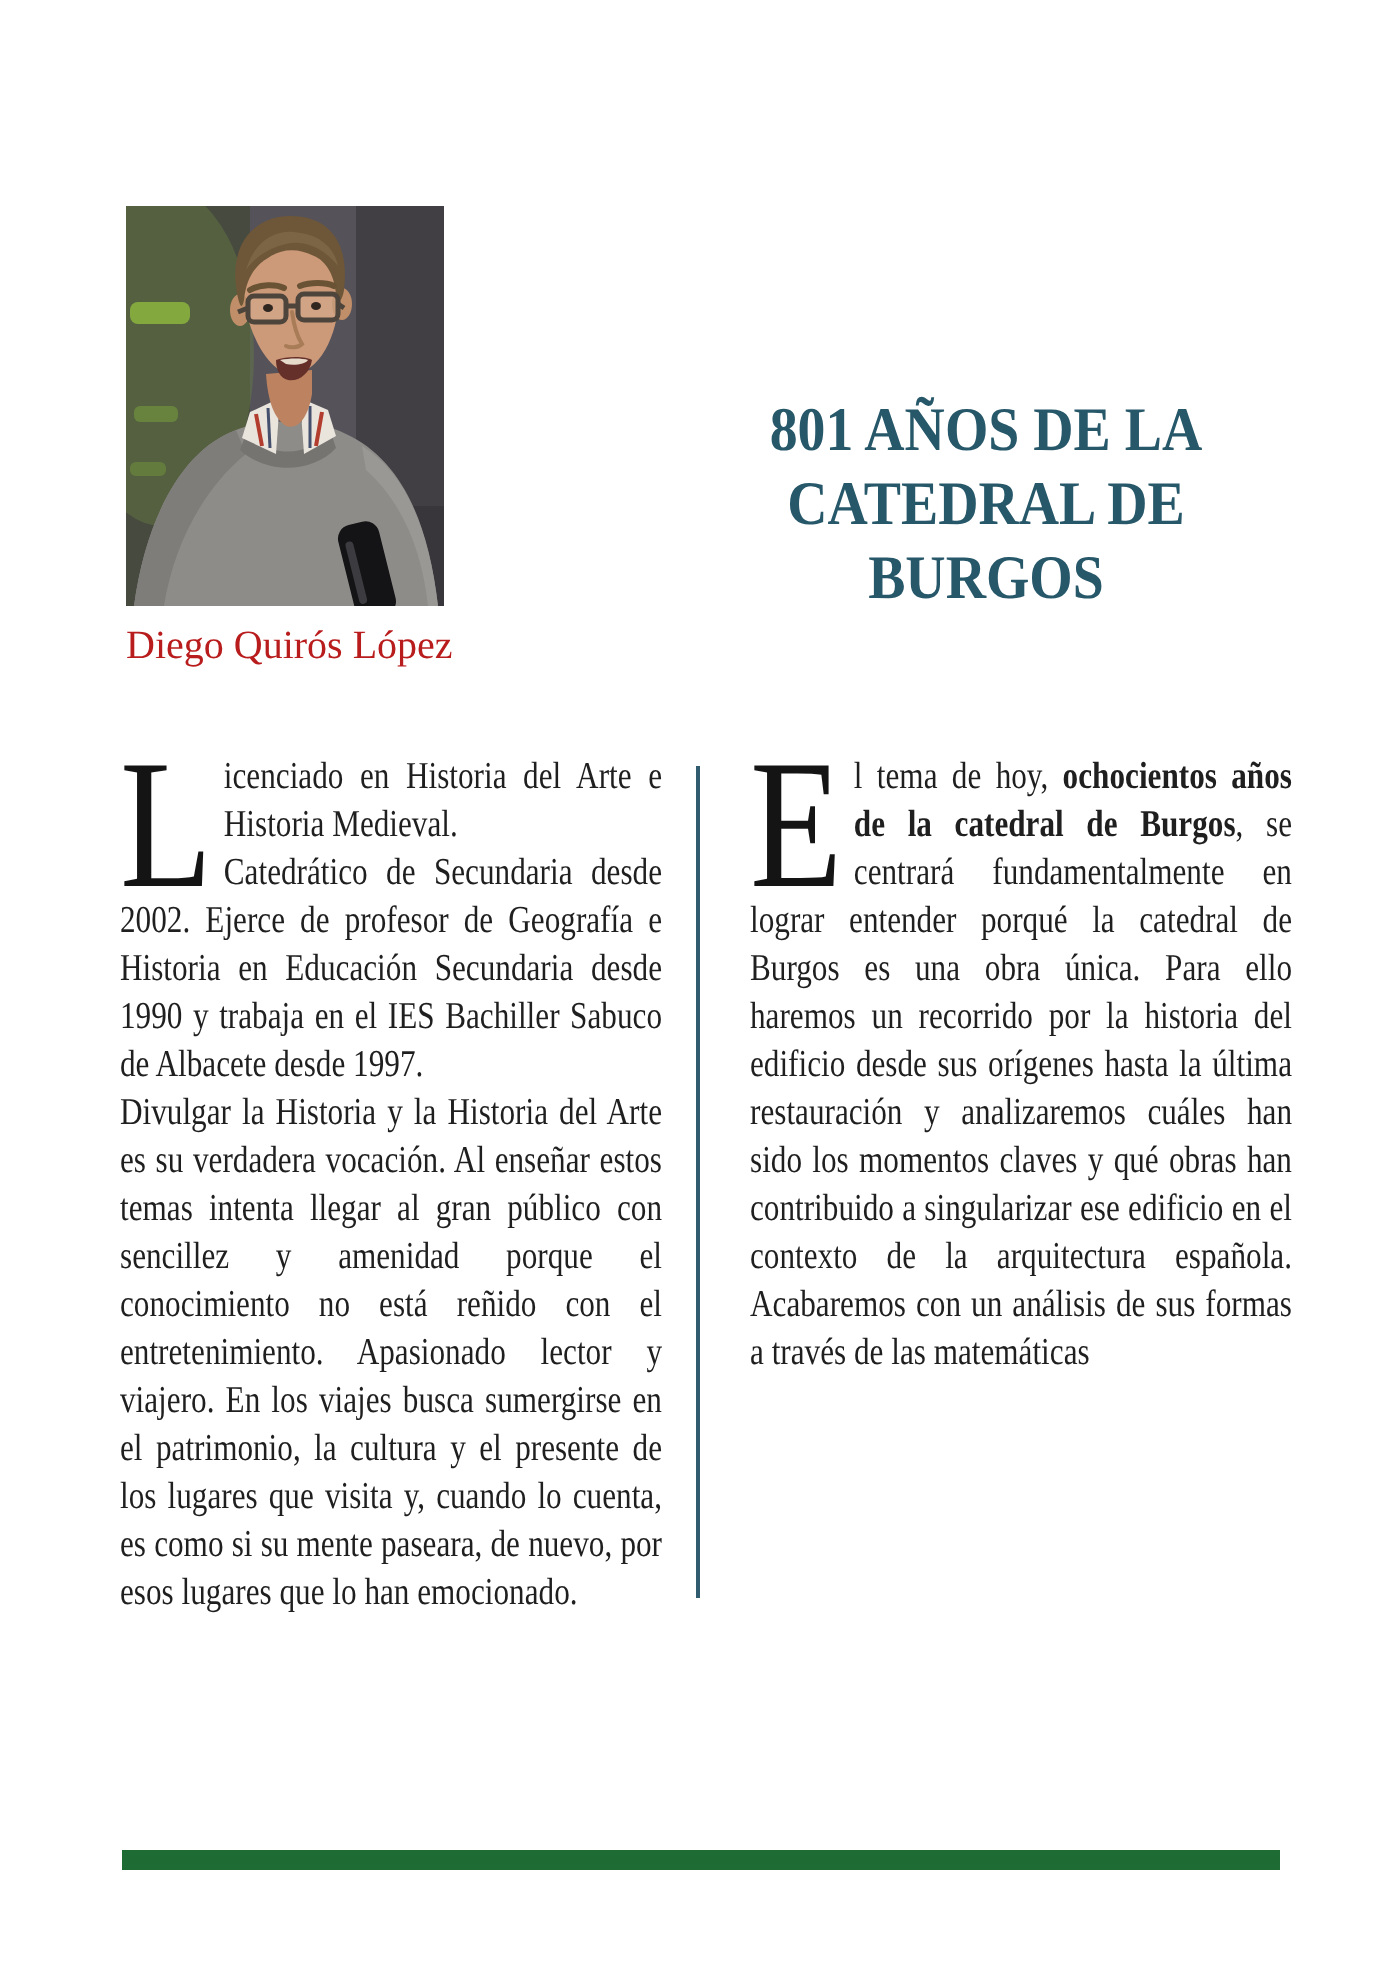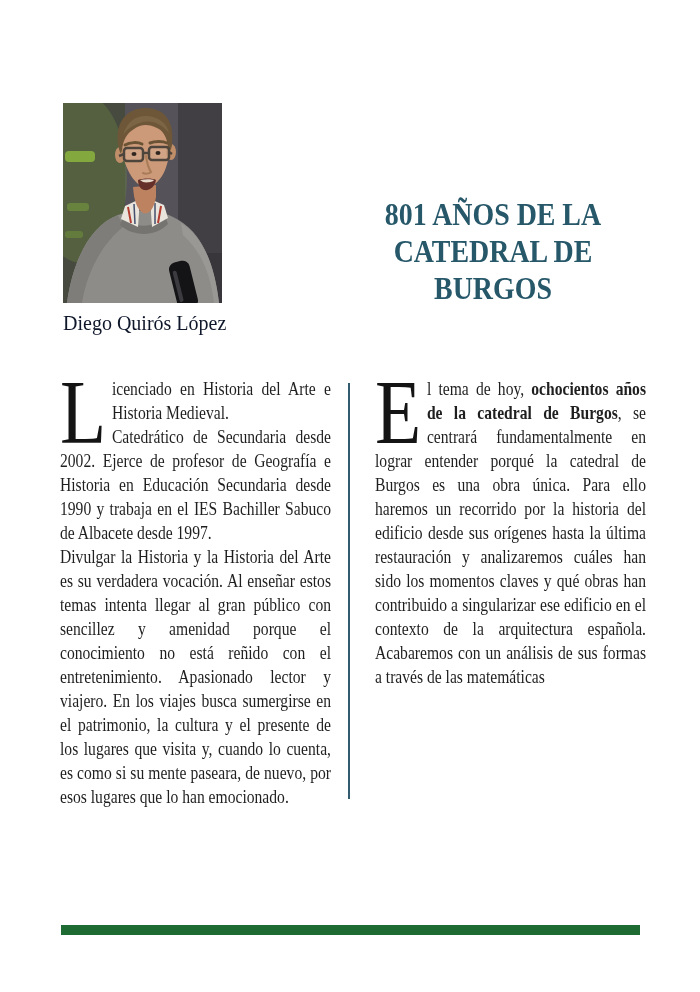--- a/index.html
+++ b/index.html
@@ -15,21 +15,21 @@
     position: absolute;
     left: 63px; top: 103px;
     width: 159px; height: 200px;
   }
   .caption {
     position: absolute;
     left: 63px; top: 311px;
     width: 260px;
     font-size: 20px;
     line-height: 24px;
-    color: #0f172a;
+    color: #b91c1c;
   }
   .title {
     position: absolute;
     left: 353px; top: 196px;
     width: 280px;
     text-align: center;
     color: #27586a;
     font-weight: bold;
     font-size: 31px;
     line-height: 37px;

